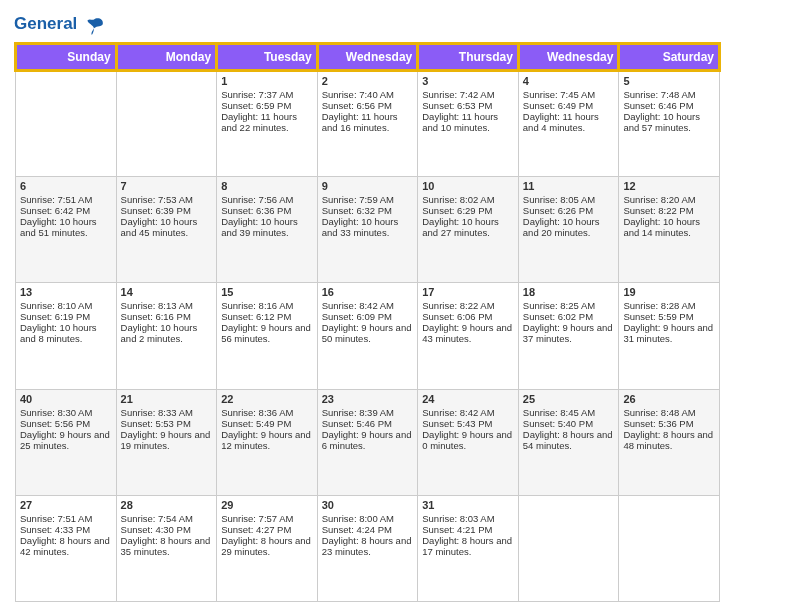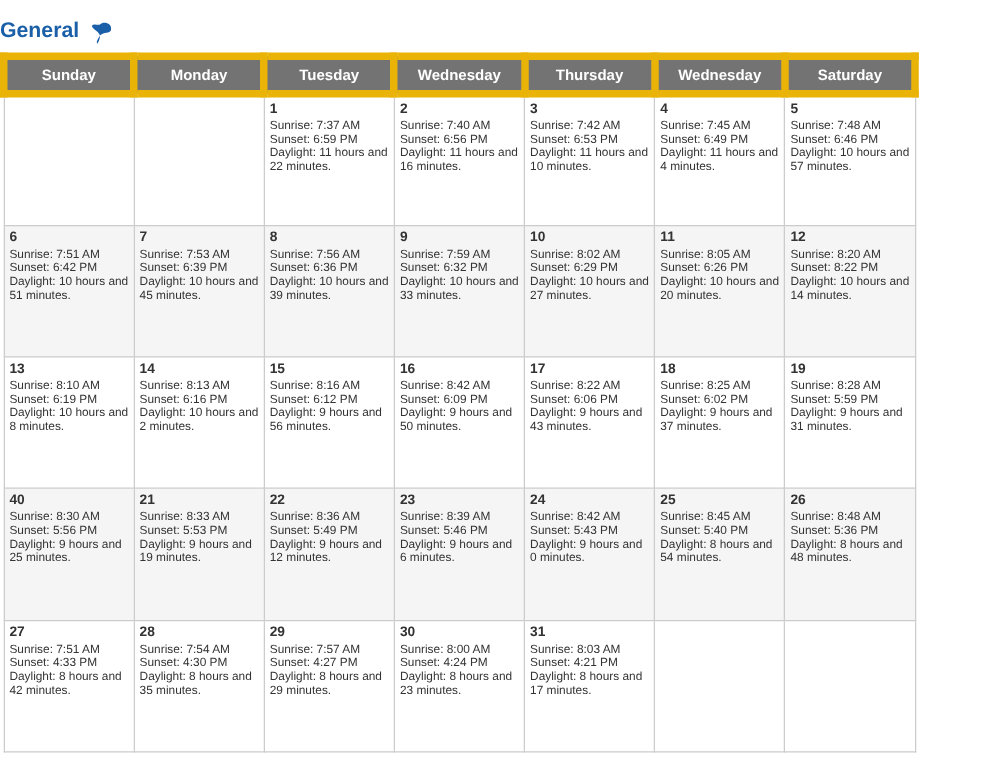--- a/index.html
+++ b/index.html
@@ -6,21 +6,21 @@
     body {
       font-family: Arial, sans-serif;
       background: #fff;
       width: 792px;
       height: 612px;
       overflow: hidden;
     }
     .page {
       width: 735px;
       height: 612px;
-      padding: 10px 0;
+      padding: 10px 14px;
       display: flex;
       flex-direction: column;
     }
     .header {
       display: flex;
       justify-content: space-between;
       align-items: flex-start;
       margin-bottom: 6px;
     }
     .logo {
@@ -41,27 +41,27 @@
       font-size: 13px;
       color: #555;
     }
     table {
       width: 100%;
       border-collapse: collapse;
       flex: 1;
       table-layout: fixed;
     }
     thead tr th {
-      background: #737373;
+      background: #8b5cf6;
       color: #fff;
       font-size: 12px;
       font-weight: bold;
       padding: 5px 4px;
-      border: 6px solid #eab308;
-      text-align: center;
+      border: 3px solid #eab308;
+      text-align: right;
     }
     tbody tr td {
       border: 1px solid #ccc;
       vertical-align: top;
       padding: 3px 4px;
       font-size: 9.5px;
       color: #333;
       height: 86px;
       width: calc(100% / 7);
     }

